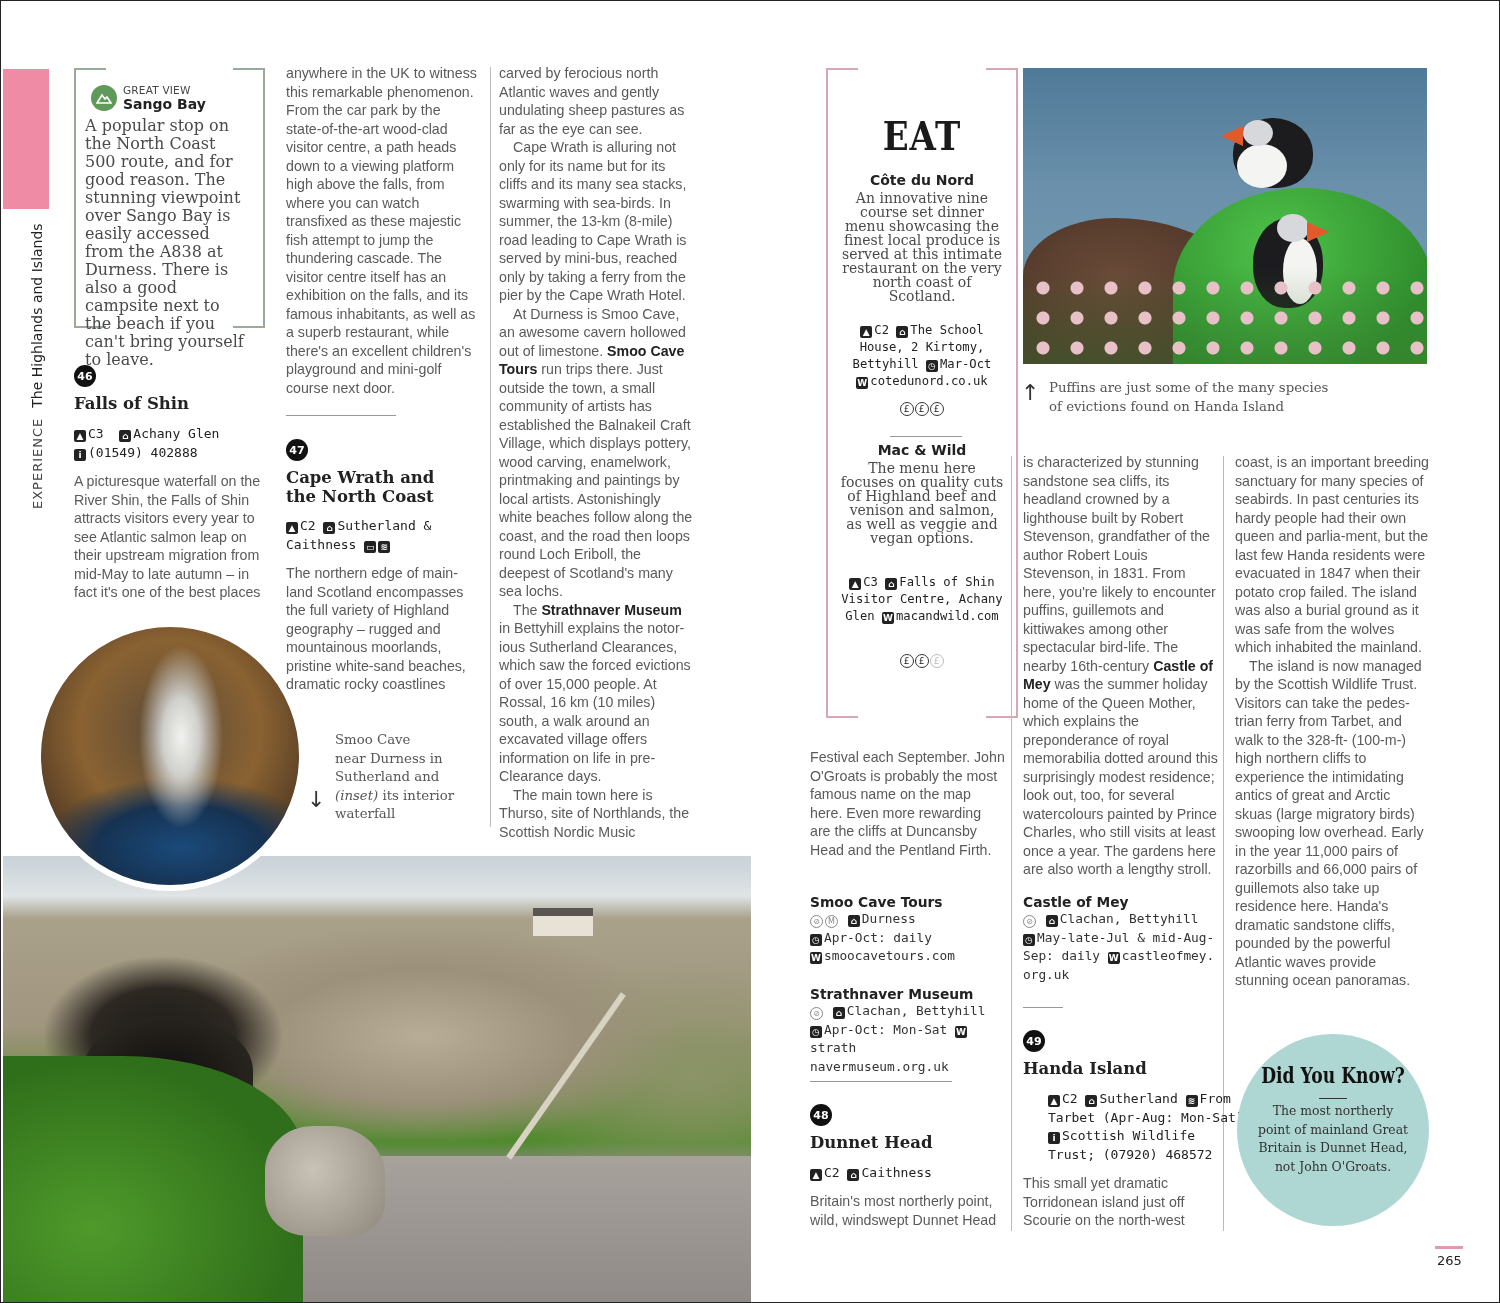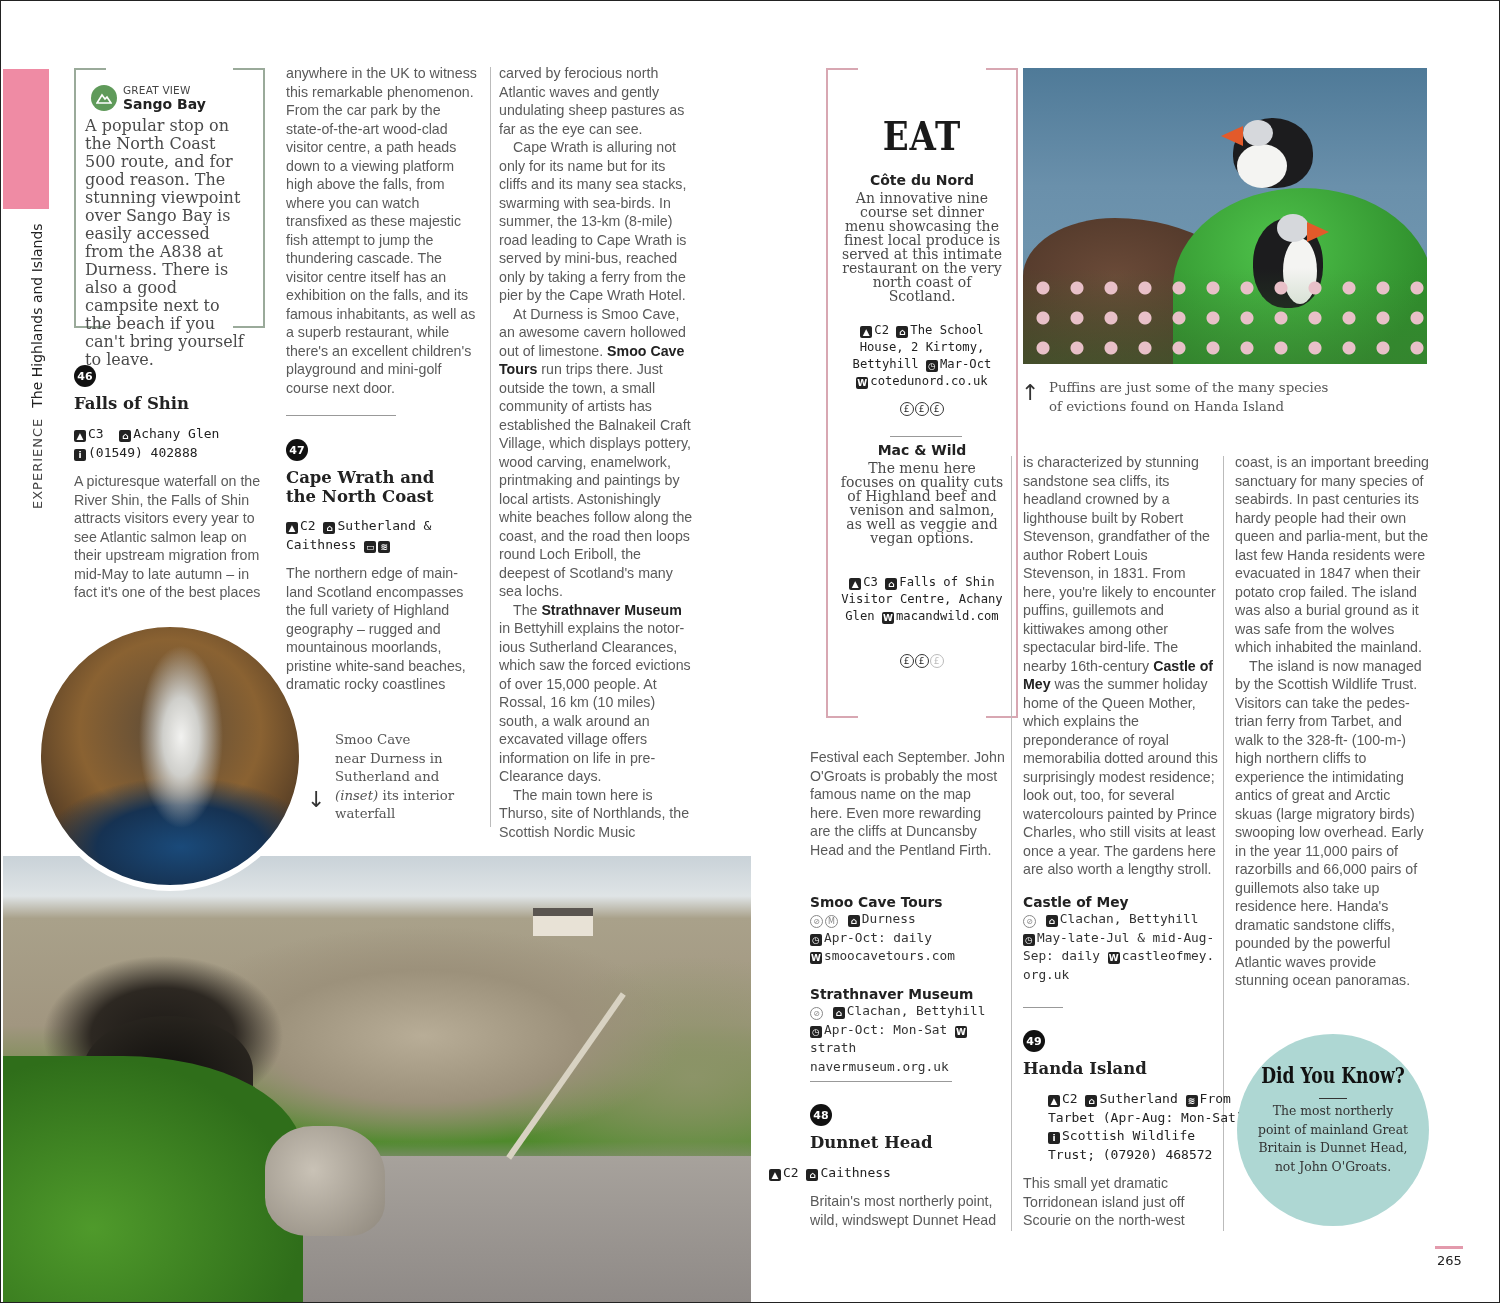--- a/index.html
+++ b/index.html
@@ -211,21 +211,21 @@
       <div><span class="ico-circ">⊘</span>&nbsp;<span class="ico-sq">⌂</span><span>Clachan, Bettyhill</span></div>
       <div><span class="ico-sq">◷</span><span>Apr-Oct: Mon-Sat</span>&nbsp;<span class="ico-sq">W</span><span>strath</span></div>
       <div><span>navermuseum.org.uk</span></div>
     </div>
   </div>
 
   <div class="rule" style="left:809px; top:1080px; width:142px;"></div>
 
   <div class="abs num-badge" style="left:809px; top:1103px;">48</div>
   <div class="abs entry-title" style="left:809px; top:1132px;">Dunnet Head</div>
-  <div class="abs meta" style="left:768px; top:1163px;">
+  <div class="abs meta" style="left:809px; top:1163px;">
     <span class="ico-sq">▲</span><span>C2</span>&nbsp;<span class="ico-sq">⌂</span><span>Caithness</span>
   </div>
   <div class="abs body-text" style="left:809px; top:1191px; width:196px;">Britain's most northerly point, wild, windswept Dunnet Head</div>
 
   <div class="abs photo-puffin">
     <div class="dirt"></div>
     <div class="mound"></div>
     <div class="puffin" style="left:200px; top:40px;">
       <div class="body" style="left:10px; top:10px; width:80px; height:70px;"></div>
       <div class="belly" style="left:14px; top:36px; width:50px; height:44px;"></div>

